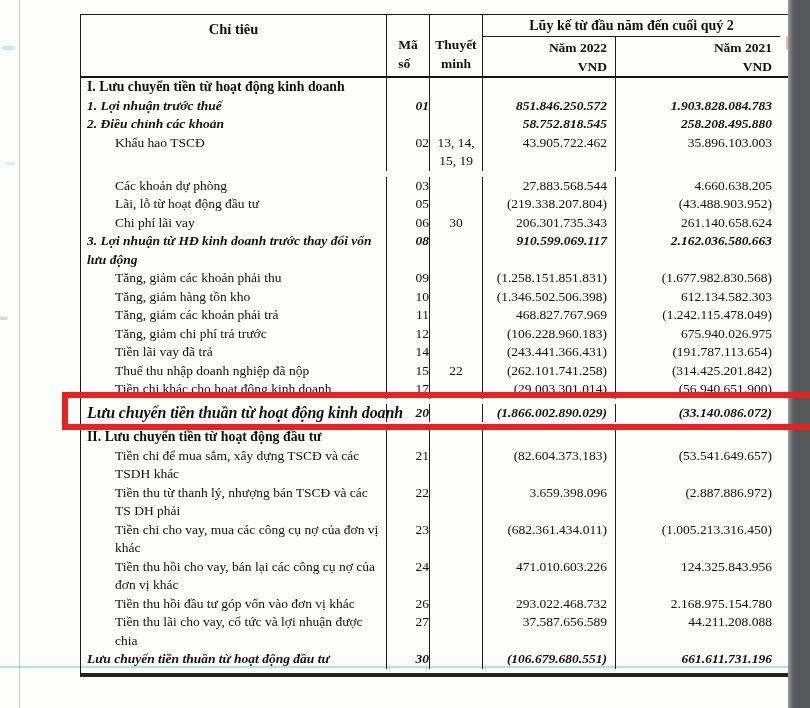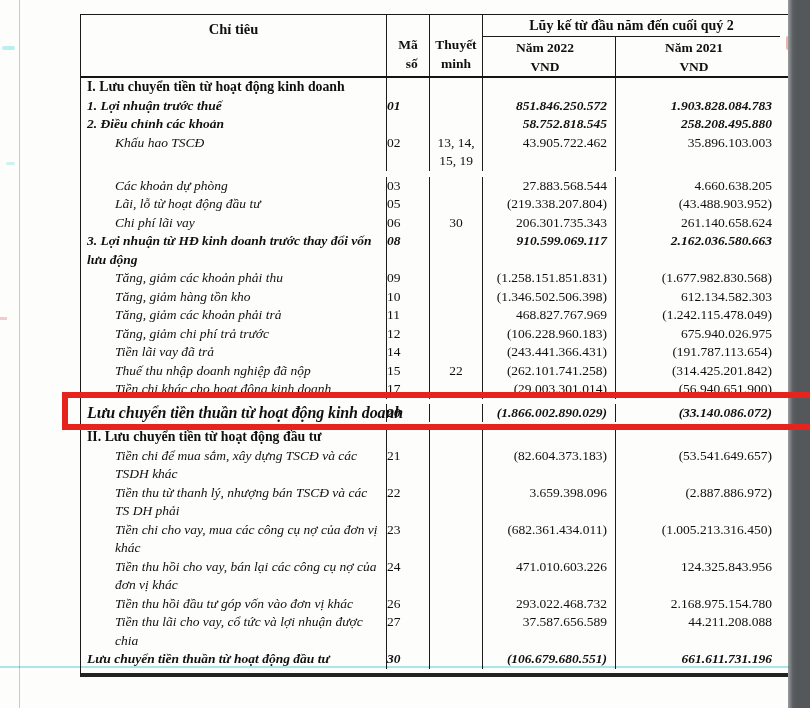--- a/index.html
+++ b/index.html
@@ -19,37 +19,37 @@
   .red-smudge { position:absolute; left:786px; top:36px; width:4px; height:14px; background:#d05a4e; opacity:.45; border-radius:2px; }
 
   
   .ftable { position:absolute; left:80px; top:14px; width:805px;
             border:1.6px solid #1a1a1a; border-bottom:4px solid #222;
             color:#101010; font-size:13.5px; line-height:18.5px; background:transparent; }
   .thead { display:grid; grid-template-columns:305px 43px 53px 133px 165px;
            grid-template-rows:22px 39px; border-bottom:2.5px solid #141414; font-weight:bold; }
   .h-criteria { grid-column:1; grid-row:1/3; text-align:center; padding-top:5px; font-size:14.5px; }
   .h-code { grid-column:2; grid-row:1/3; border-left:1.5px solid #1c1c1c; display:flex;
-            align-items:flex-end; justify-content:center; text-align:right;
+            align-items:flex-end; justify-content:center; text-align:left;
             white-space:pre-line; padding-bottom:3px; }
   .h-notes { grid-column:3; grid-row:1/3; border-left:1.5px solid #1c1c1c; display:flex;
              align-items:flex-end; justify-content:center; text-align:center;
              white-space:pre-line; padding-bottom:3px; }
   .h-span { grid-column:4/6; grid-row:1; border-left:1.5px solid #1c1c1c;
             border-bottom:1.5px solid #1c1c1c; text-align:center; padding-top:2px; font-size:14px; }
-  .h-year { grid-row:2; border-left:1.5px solid #1c1c1c; text-align:center; padding:2px 8px 4px 0; }
+  .h-year { grid-row:2; border-left:1.5px solid #1c1c1c; text-align:right; padding:2px 8px 4px 0; }
   .h-y2022 { grid-column:4; }
   .h-y2021 { grid-column:5; }
   .h-year span { display:block; }
 
   .row { display:grid; grid-template-columns:305px 43px 53px 133px 165px; align-items:stretch; position:relative; }
   .cell { min-height:18.5px; }
   .c-label { padding:0 4px 0 6px; }
-  .item .c-label { padding-left:34px;font-style:italic; }
-  .c-code { border-left:1.5px solid #1c1c1c; text-align:left; }
+  .item .c-label { padding-left:34px; }
+  .c-code { border-left:1.5px solid #1c1c1c; text-align:right; }
   .c-notes { border-left:1.5px solid #1c1c1c; text-align:center; white-space:pre-line; }
   .c-val { border-left:1.5px solid #1c1c1c; text-align:right; padding-right:8px; }
   .section { font-weight:bold; }
   .section .c-label { font-size:13.8px; }
   .subtotal { font-weight:bold; font-style:italic; }
   .gap { padding-top:6px; }
   .gap .c-code, .gap .c-notes, .gap .c-val, .gap + * {}
   .row.last { padding-bottom:4px; }
 
   .row.highlight { padding:5px 0 4px; border-bottom:2px solid #1a1a1a; }

